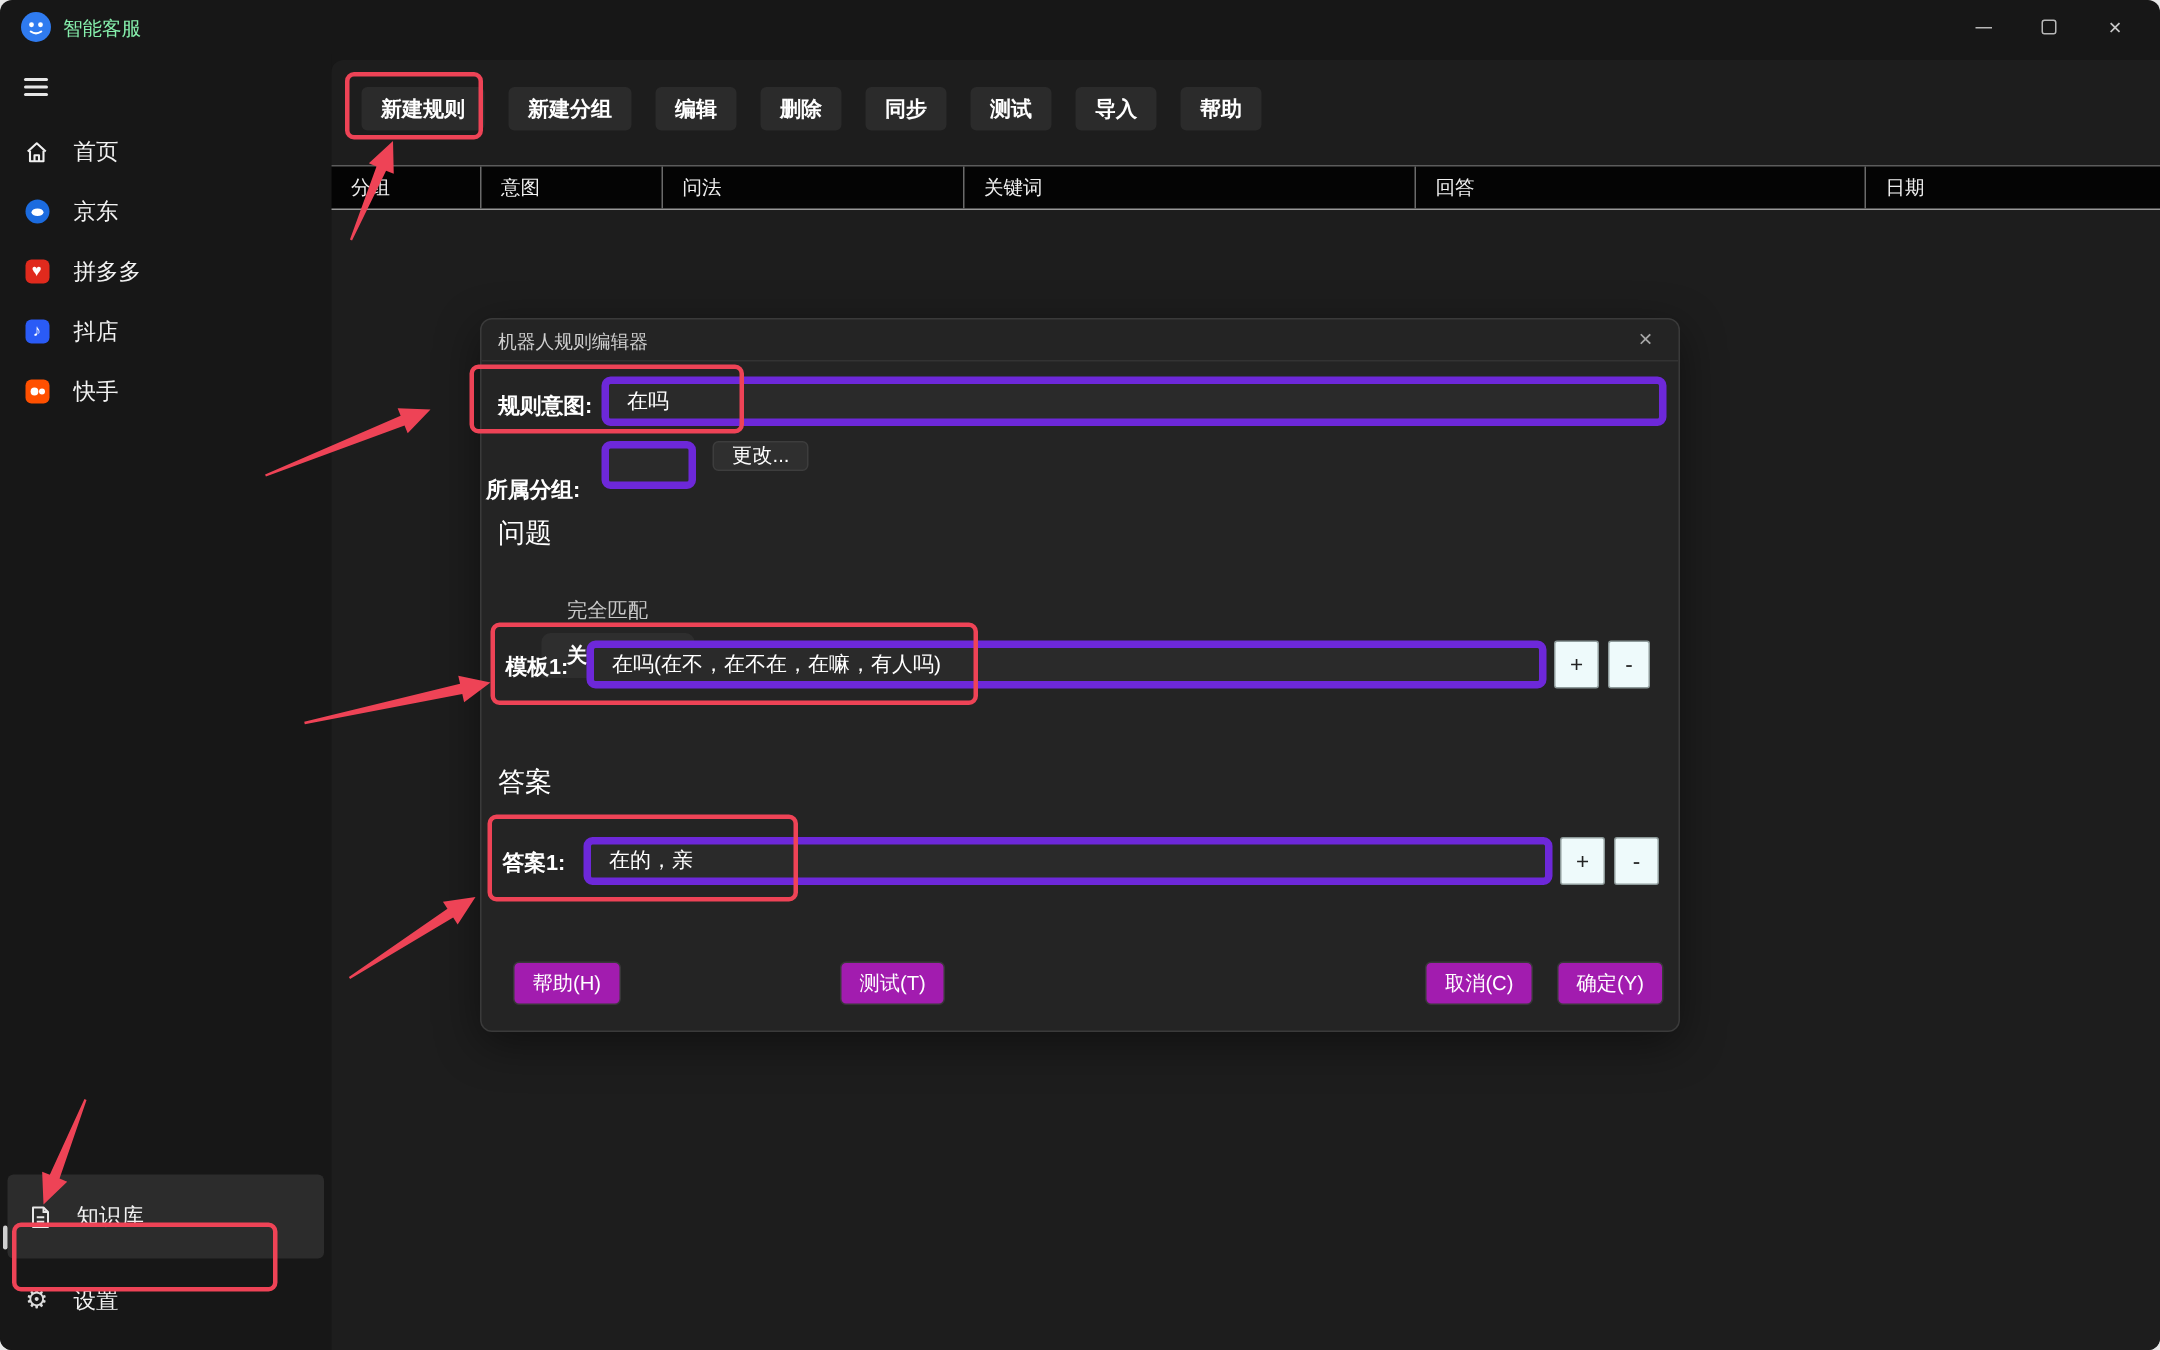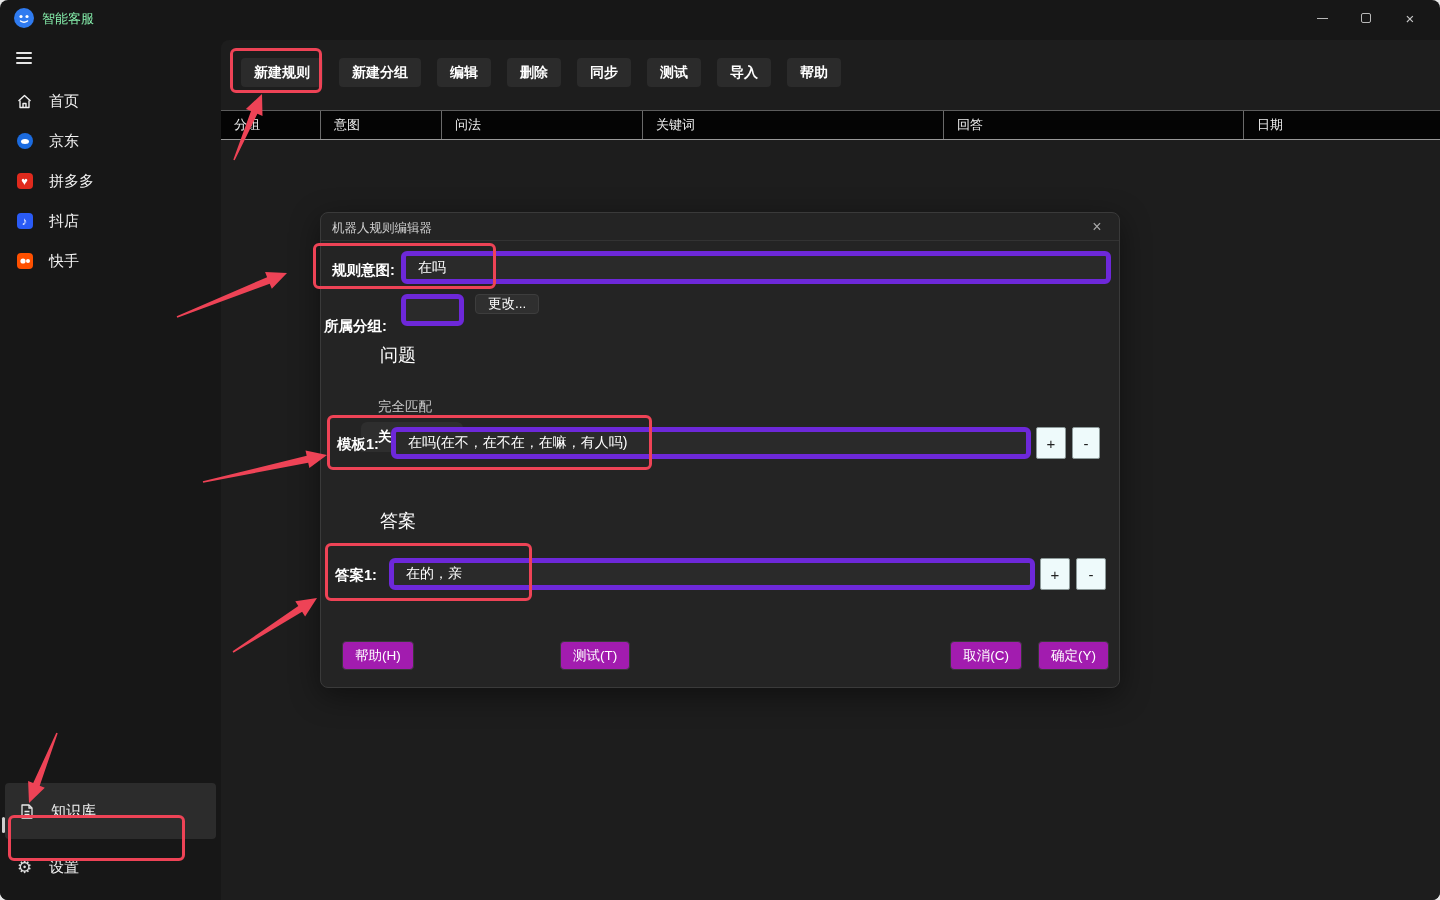--- a/index.html
+++ b/index.html
@@ -44,21 +44,21 @@
   
   .dialog { position:absolute; left:320px; top:212px; width:800px; height:476px; background:#242424; border:1px solid #3a3a3a; border-radius:8px; box-shadow:0 8px 30px rgba(0,0,0,.45); }
   .dlg-titlebar { position:absolute; left:0; top:0; right:0; height:28px; border-bottom:1px solid #333; }
   .dlg-title { position:absolute; left:11px; top:7px; font-size:12.5px; color:#cfcfcf; }
   .dlg-close { position:absolute; right:10px; top:3px; width:24px; height:22px; display:flex; align-items:center; justify-content:center; font-size:16px; color:#a8a8a8; cursor:pointer; }
   .fld-label { position:absolute; font-size:14.5px; color:#fff; font-weight:600; }
   .txt-input { position:absolute; background:#2a2a2a; border:5px solid #6d28d9; border-radius:6px; color:#fff; font-size:14px; font-family:inherit; padding:0 12px; outline:none; }
   .intent-input { left:80px; top:38px; width:710px; height:33px; }
   .group-input  { left:80px; top:81px; width:63px;  height:32px; }
   .chg-btn { position:absolute; left:154px; top:81px; height:20px; padding:0 12px; background:#2f2f2f; border:1px solid #3d3d3d; border-radius:4px; color:#fff; font-size:13.5px; font-family:inherit; cursor:pointer; }
-  .section-h { position:absolute; font-size:18px; color:#fff; font-weight:500;margin-left:48px; }
+  .section-h { position:absolute; font-size:18px; color:#fff; font-weight:500; }
   .tabs { position:absolute; left:40px; top:179px; display:flex; height:30px;flex-direction:column; }
   .tab { padding:6px 17px; font-size:13.5px; color:#c9c9c9; cursor:pointer; }
   .tab.selected { background:#2e2e2e; border-radius:6px 6px 0 0; color:#fff; font-weight:700; }
   .row-input { height:32px; }
   .pm-btn { position:absolute; width:30px; height:32px; background:var(--plusminus_bg,#eefafb); border:1px solid #8d9a9a; border-radius:2px; color:#222; font-size:15px; font-family:inherit; cursor:pointer; line-height:1; }
   .ftr-btn { position:absolute; top:428px; height:29px; padding:0 12px; background:#a21caf; border:1px solid #383838; border-radius:4px; color:#fff; font-size:13.5px; font-family:inherit; cursor:pointer; }
 
   
   .anno-box { position:absolute; border:3px solid var(--annotation,#ee4356); border-radius:6px; pointer-events:none; }
   .anno-svg { position:absolute; inset:0; pointer-events:none; }

